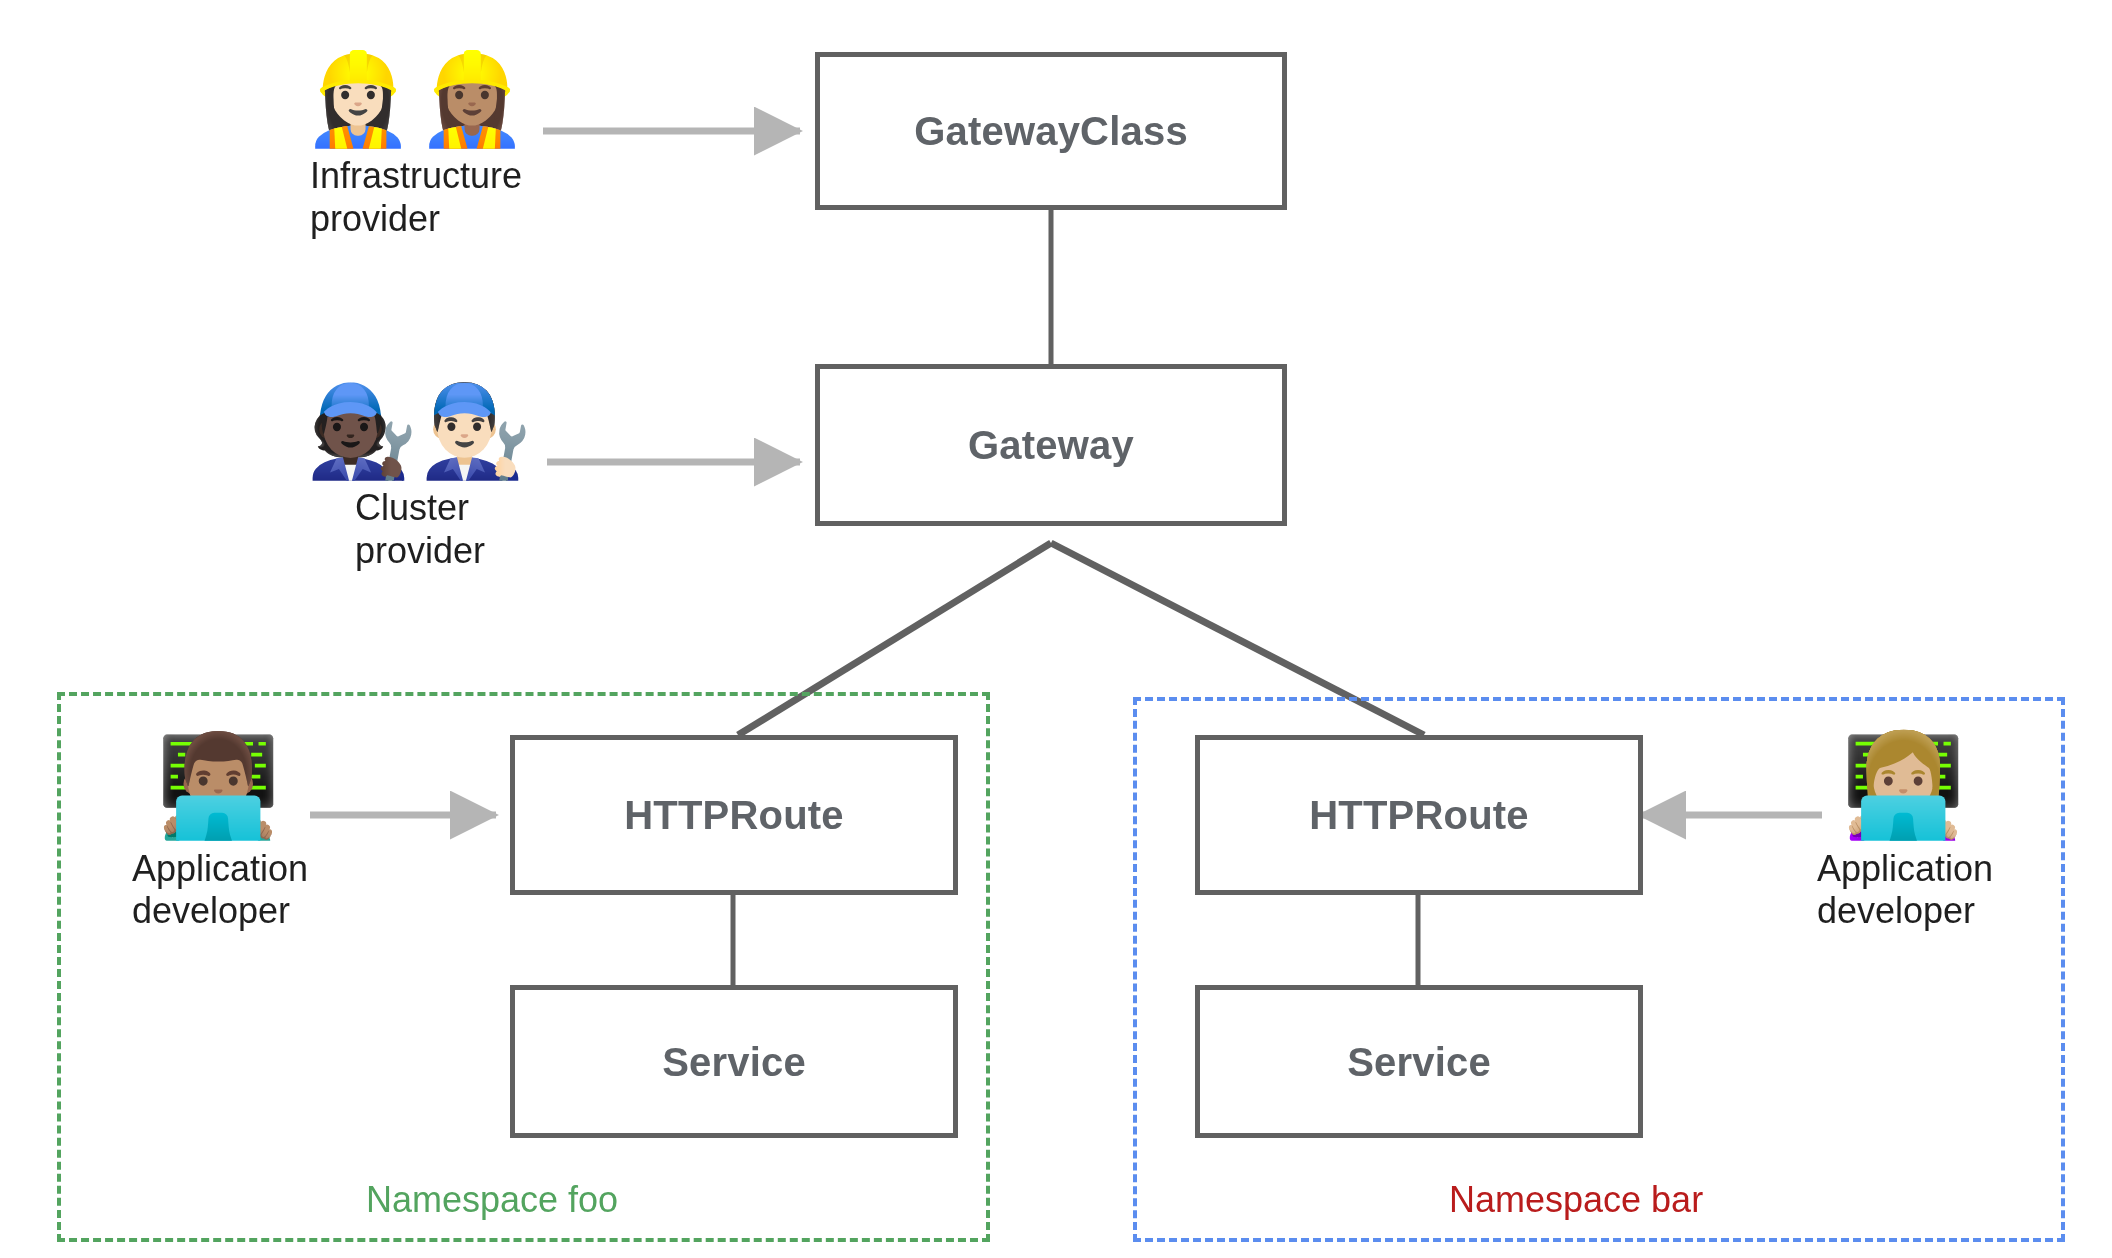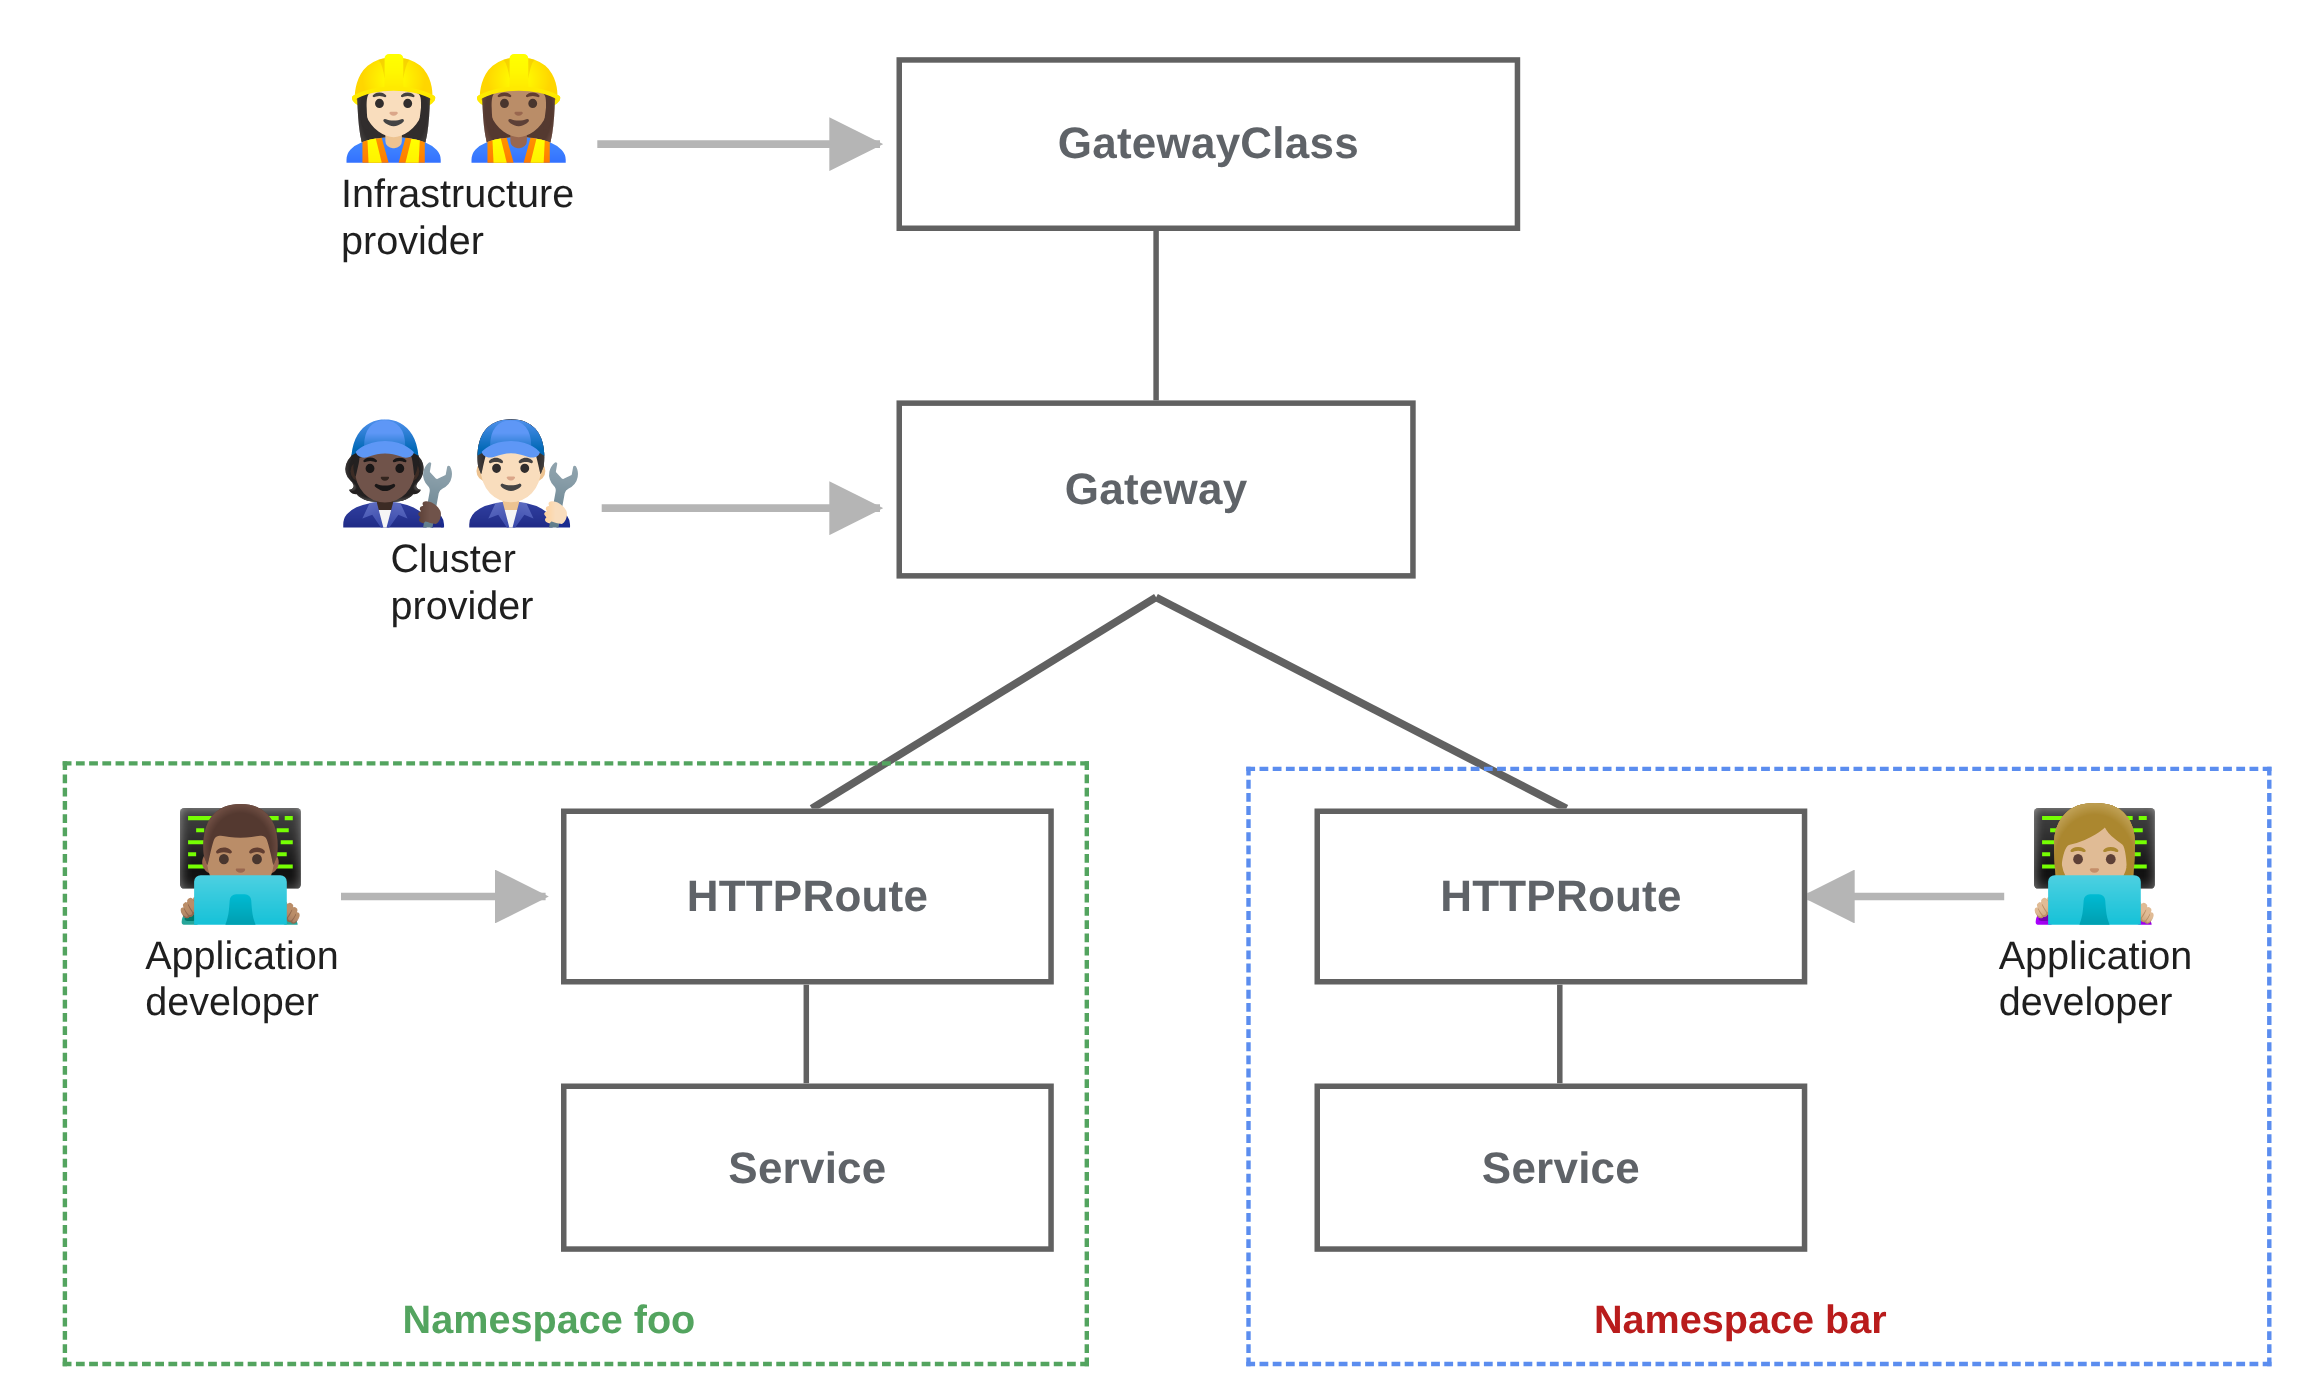--- a/index.html
+++ b/index.html
@@ -54,21 +54,21 @@
     box-sizing: border-box;
     border: 4px dashed #53a45f;
     background: transparent;
   }
   .ns.ns-blue {
     border-color: #5b8def;
   }
   .ns-label {
     position: absolute;
     font-size: 36px;
-    font-weight: bold;
+    font-weight: normal;
     color: #53a45f;
     white-space: nowrap;
     line-height: 1;
   }
   .ns-label.blue {
     color: #b91c1c;
   }
 
   
   .persona {
@@ -127,21 +127,21 @@
 
     <line x1="1822" y1="815" x2="1640" y2="815" stroke="#b5b5b5" stroke-width="7" marker-end="url(#arrowR)"></line>
   </svg>
 
   <div class="ns" style="left:57px; top:692px; width:933px; height:550px;"></div>
   <div class="ns-label" style="left:366px; top:1182px;">Namespace foo</div>
 
   <div class="ns ns-blue" style="left:1133px; top:697px; width:932px; height:545px;"></div>
   <div class="ns-label blue" style="left:1449px; top:1182px;">Namespace bar</div>
 
-  <div class="node" style="left:815px; top:52px; width:567px; height:158px;">
+  <div class="node" style="left:815px; top:52px; width:472px; height:158px;">
     <span class="node-label">GatewayClass</span>
   </div>
 
   <div class="node" style="left:815px; top:364px; width:472px; height:162px;">
     <span class="node-label">Gateway</span>
   </div>
 
   <div class="node" style="left:510px; top:735px; width:448px; height:160px;">
     <span class="node-label">HTTPRoute</span>
   </div>

